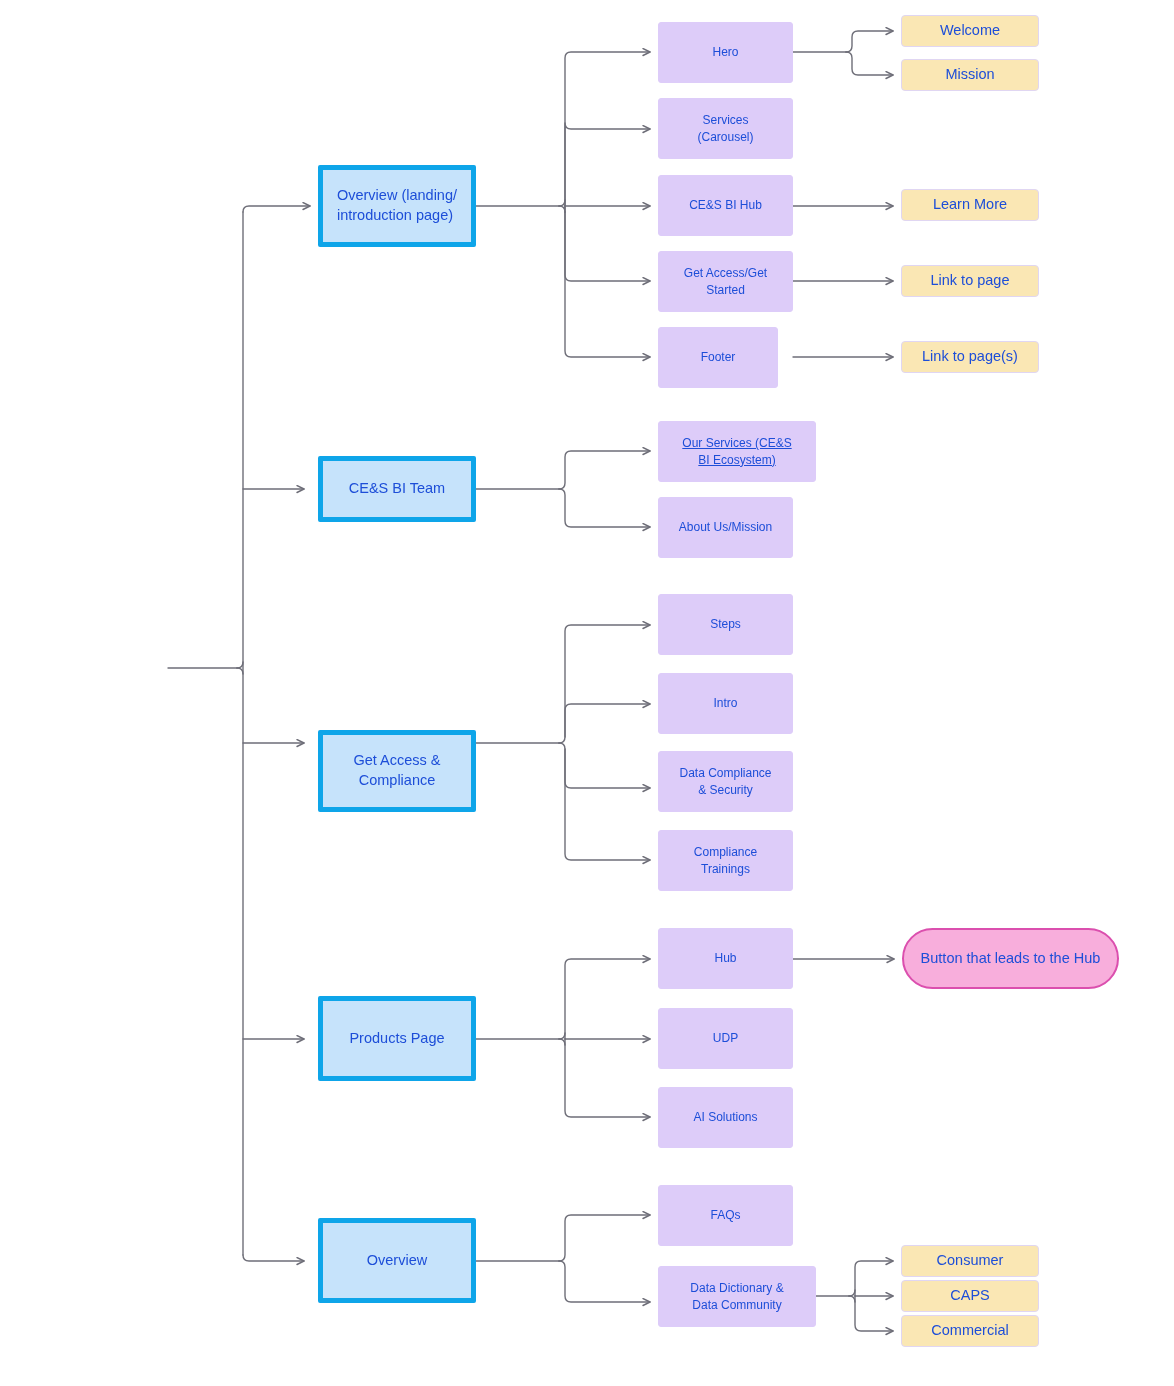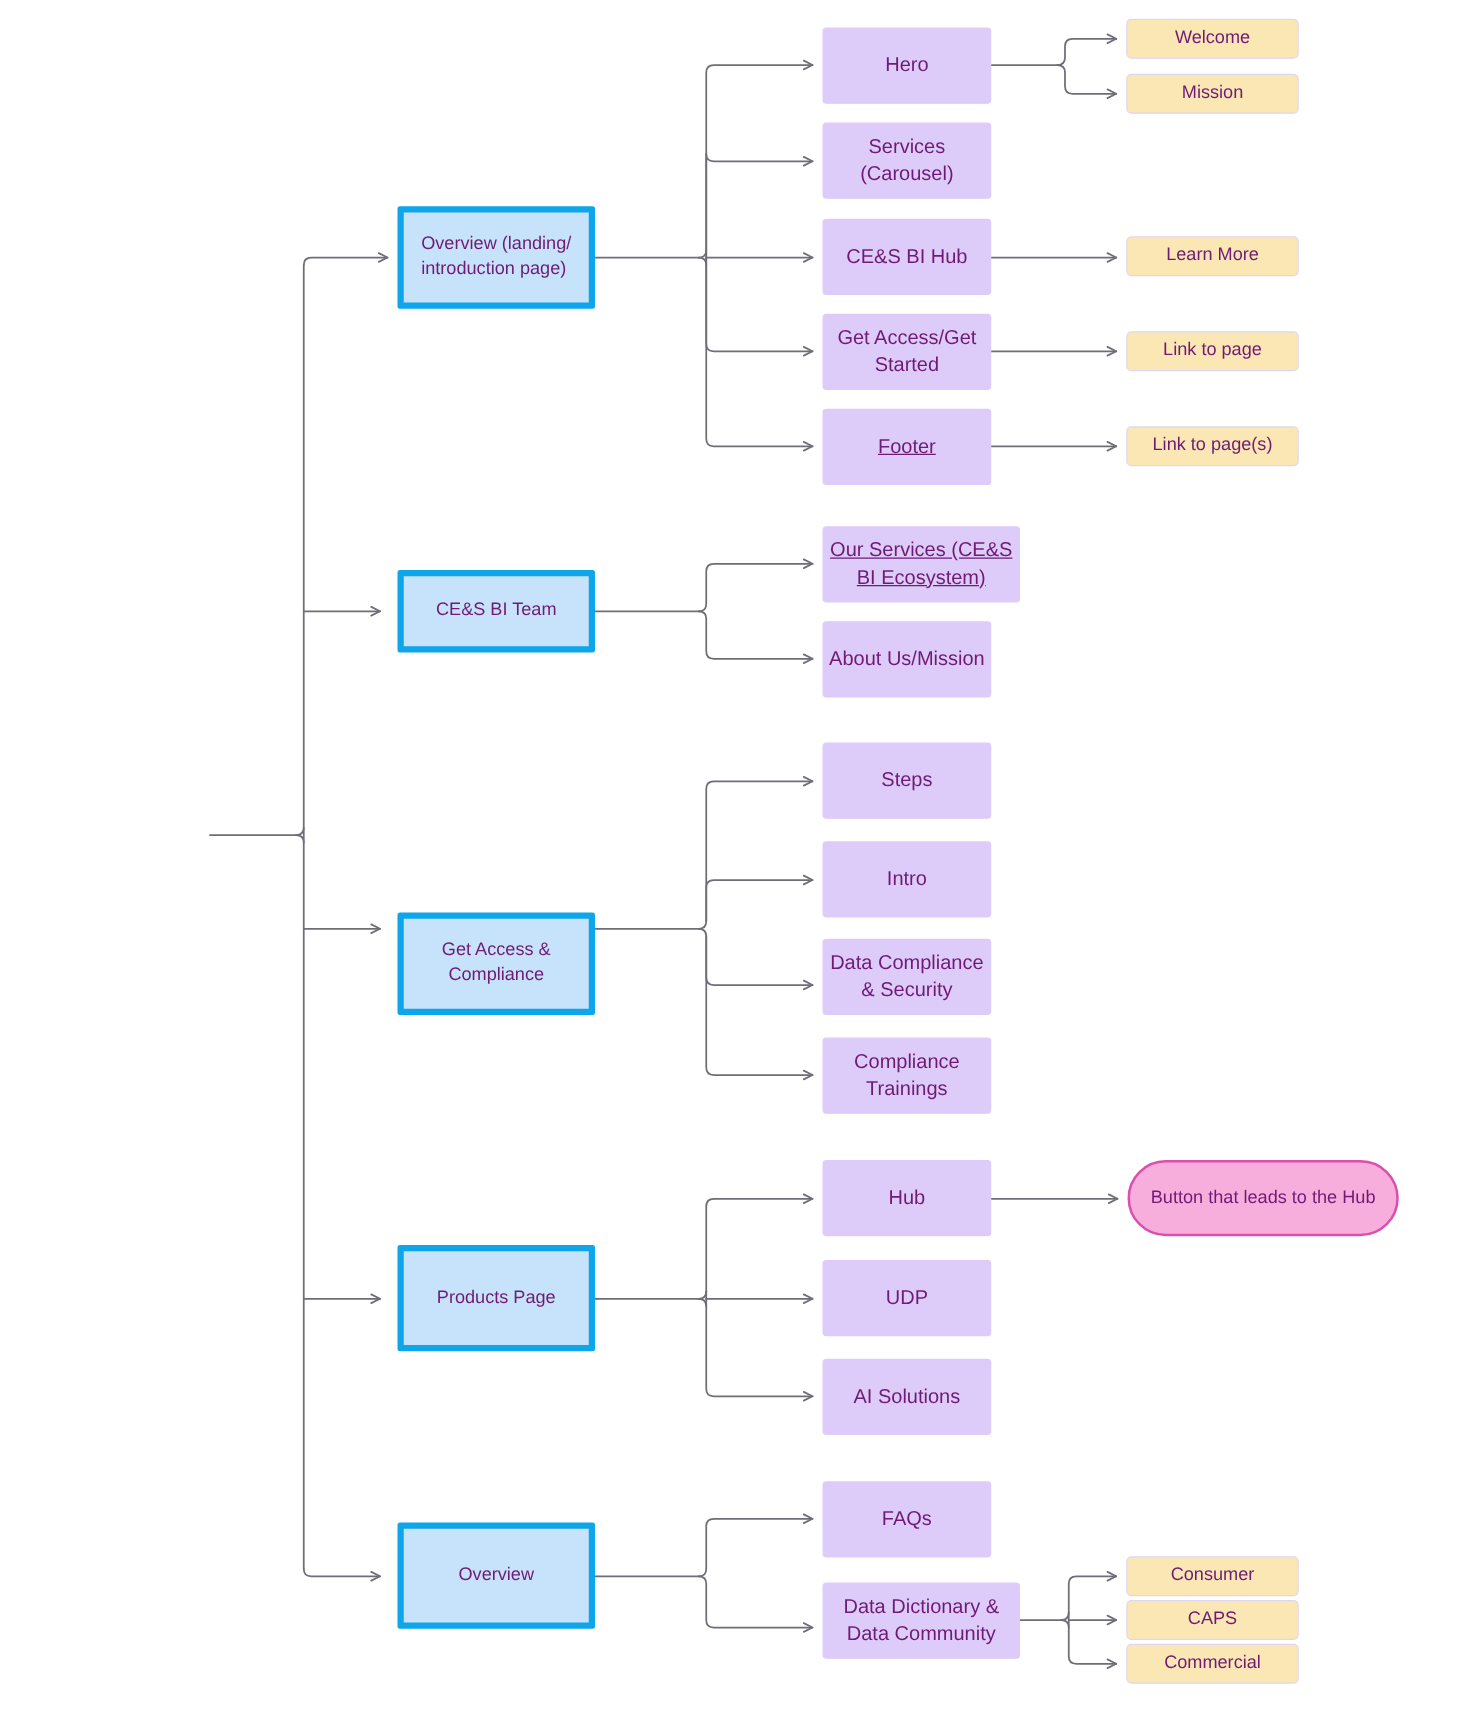--- a/index.html
+++ b/index.html
@@ -25,21 +25,21 @@
     height: 1386px;
     pointer-events: none;
   }
   .node {
     position: absolute;
     box-sizing: border-box;
     display: flex;
     align-items: center;
     justify-content: center;
     text-align: center;
-    color: #701a75;
+    color: #1d4ed8;
     line-height: 1.35;
     z-index: 2;
   }
   .node .lbl {
     display: block;
     white-space: pre-line;
   }
   .node-root {
     border-radius: 50%;
     background: #FAE7B4;
@@ -50,21 +50,21 @@
     border: 5px solid #0ea5e9;
     border-radius: 2px;
     font-size: 14.5px;
   }
   .node-cat .lbl { text-align: left; }
   .node-cat.center .lbl { text-align: center; }
   .node-sub {
     background: #DDCCF9;
     border: 1px solid #DDCCF9;
     border-radius: 3px;
-    font-size: 16px;
+    font-size: 12px;
   }
   .node-leaf {
     background: #FAE7B4;
     border: 1px solid #E0D6F2;
     border-radius: 4px;
     font-size: 14.5px;
   }
   .node-pill {
     background: #F8AEDC;
     border: 2px solid #DB4FAE;
@@ -182,21 +182,21 @@
 
   <div class="node node-sub" style="left:658px; top:175px; width:135px; height:61px;">
     <span class="lbl">CE&amp;S BI Hub</span>
   </div>
 
   <div class="node node-sub" style="left:658px; top:251px; width:135px; height:61px;">
     <span class="lbl">Get Access/Get
 Started</span>
   </div>
 
-  <div class="node node-sub" style="left:658px; top:327px; width:135px; height:61px;text-decoration:underline;">
+  <div class="node node-sub" style="left:658px; top:327px; width:120px; height:61px;">
     <span class="lbl">Footer</span>
   </div>
 
   <div class="node node-sub" style="left:658px; top:421px; width:158px; height:61px;text-decoration:underline;">
     <span class="lbl">Our Services (CE&amp;S
 BI Ecosystem)</span>
   </div>
 
   <div class="node node-sub" style="left:658px; top:497px; width:135px; height:61px;">
     <span class="lbl">About Us/Mission</span>

